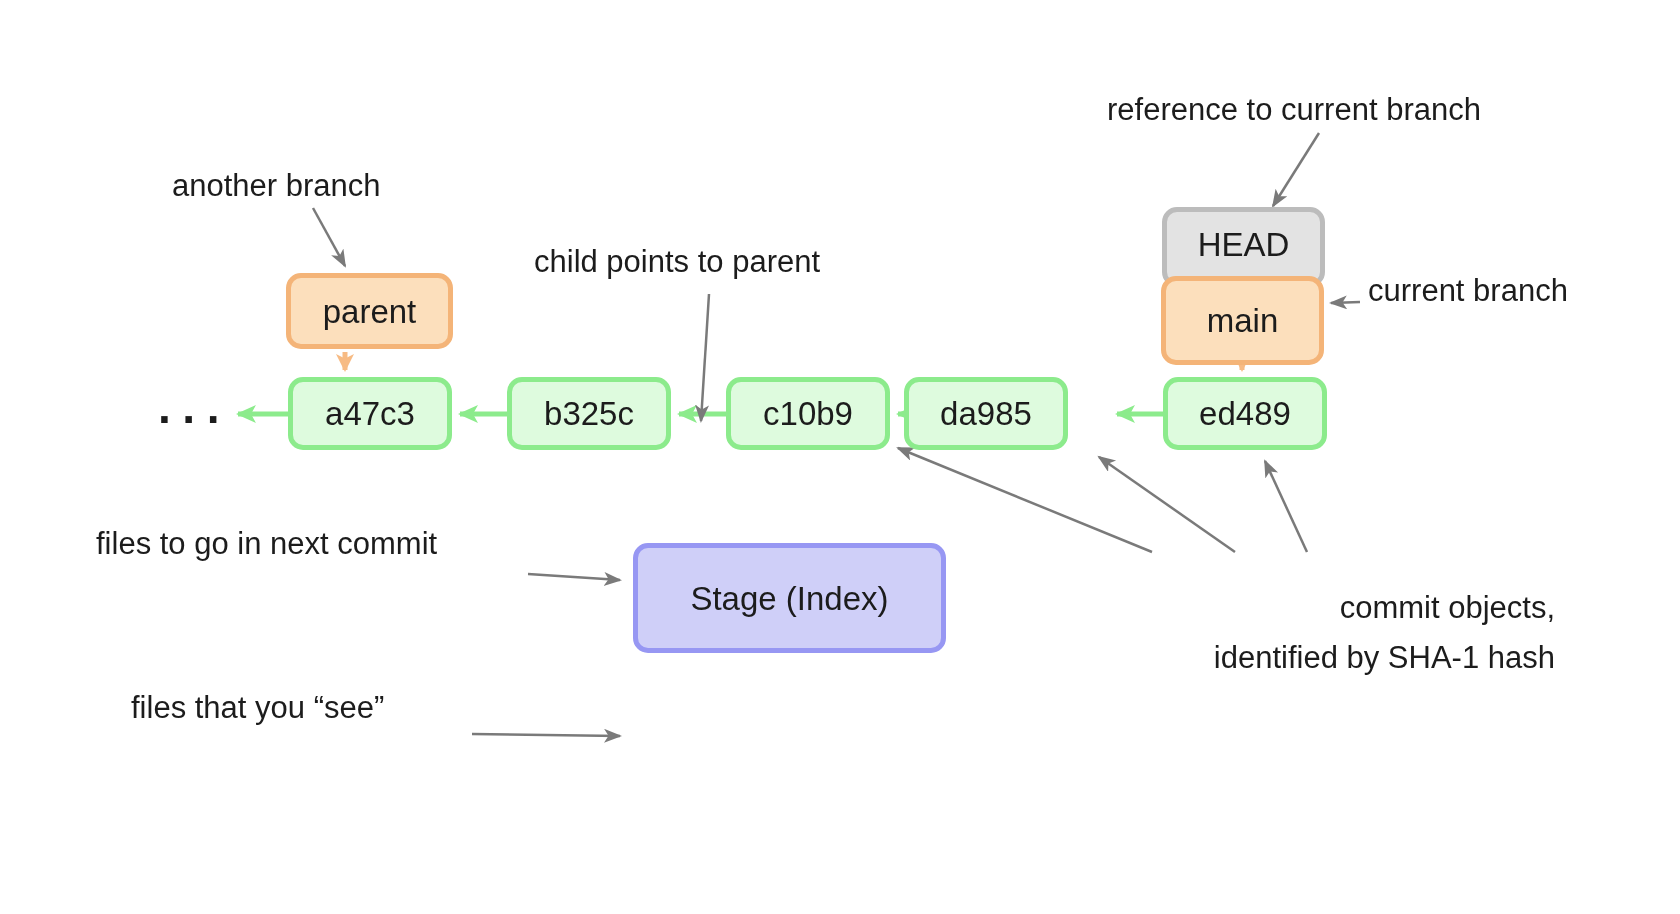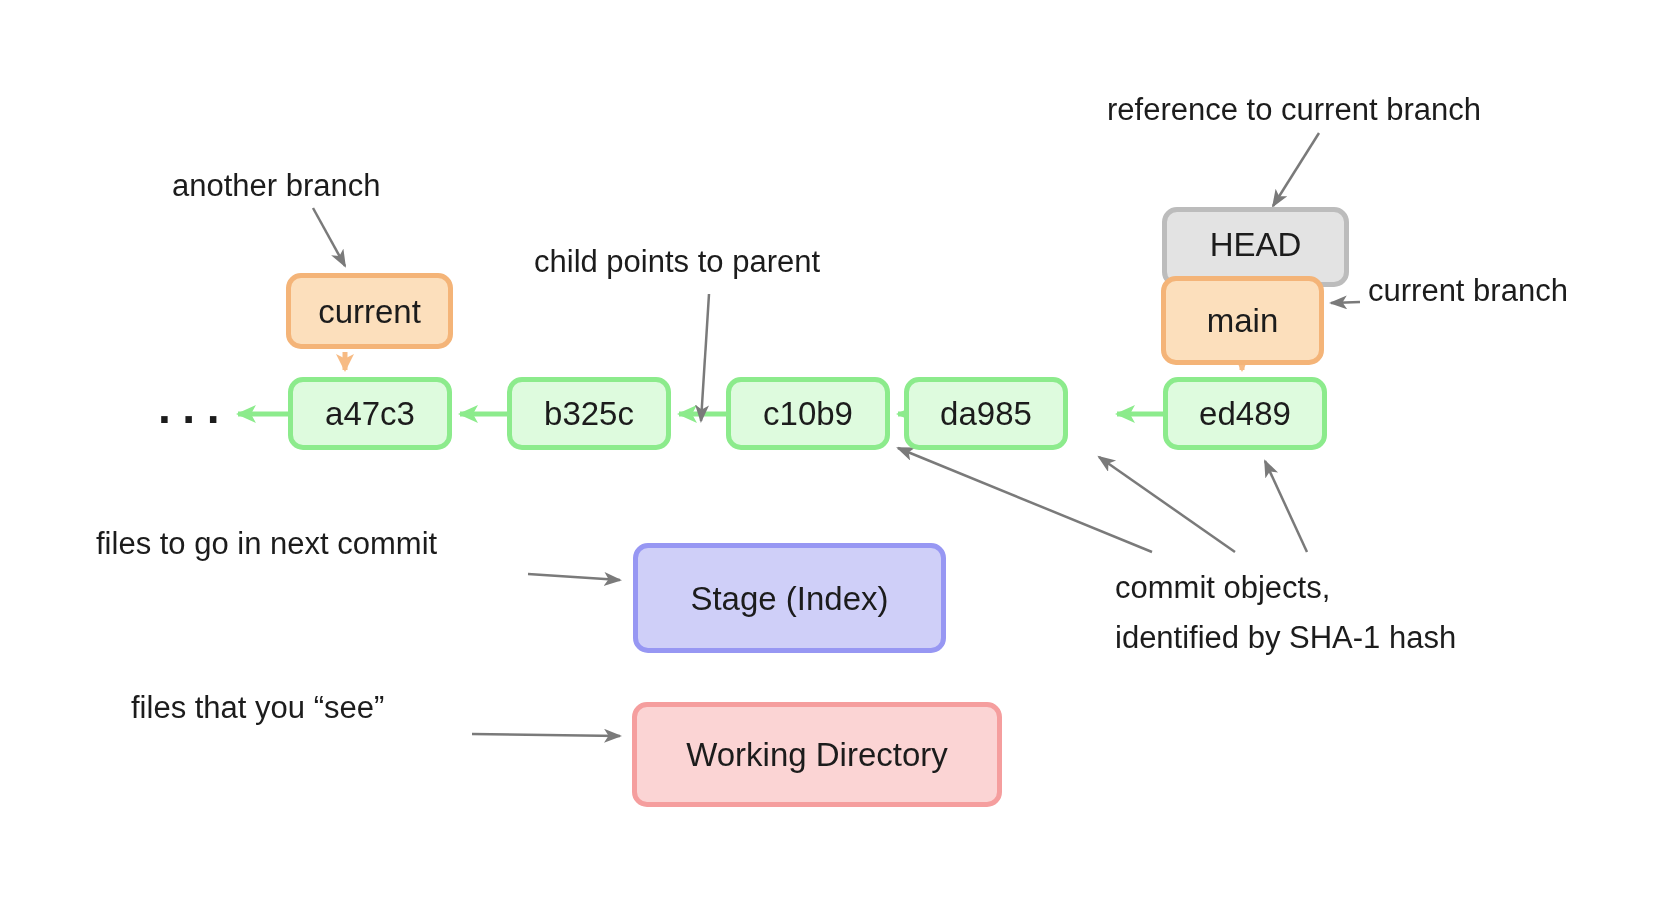--- a/index.html
+++ b/index.html
@@ -13,21 +13,21 @@
     border-style:solid; border-width:5px; border-radius:15px;
     display:flex; align-items:center; justify-content:center;
     font-size:33px; line-height:1; white-space:nowrap;
   }
   .commit   { width:164px; height:73px; top:377px; background:#defbde; border-color:#8ceb8c; }
   .branch   { background:#fcdfbc; border-color:#f4b478; }
   .headbox  { background:#e3e3e3; border-color:#bcbcbc; }
   .stagebox { background:#cfcff8; border-color:#9797f3; }
   .workbox  { background:#fbd4d4; border-color:#f59e9e; }
   .label { position:absolute; font-size:31px; line-height:1.15; white-space:nowrap; }
-  .label.center { text-align:left; }
+  .label.center { text-align:right;margin-top:20px; }
   .ellipsis { position:absolute; left:158px; top:392px; font-size:46px; font-weight:bold; letter-spacing:9px; }
 </style>
 </head>
 <body>
 
 <div class="canvas">
 
   <svg class="arrow-layer" viewBox="0 0 1680 914">
     <defs>
       <marker id="head-green" markerUnits="userSpaceOnUse" markerWidth="22" markerHeight="20" refX="18" refY="9" orient="auto">
@@ -79,36 +79,33 @@
     <span>c10b9</span>
   </div>
   <div class="box commit" style="left:904px;">
     <span>da985</span>
   </div>
   <div class="box commit" style="left:1163px;">
     <span>ed489</span>
   </div>
 
   <div class="box branch" style="left:286px; top:273px; width:167px; height:76px;">
-    <span>current</span>
+    <span>parent</span>
   </div>
 
-  <div class="box headbox" style="left:1162px; top:207px; width:187px; height:80px; align-items:flex-start;">
+  <div class="box headbox" style="left:1162px; top:207px; width:163px; height:80px; align-items:flex-start;">
     <span style="line-height:66px;">HEAD</span>
   </div>
 
   <div class="box branch" style="left:1161px; top:276px; width:163px; height:89px;">
     <span>main</span>
   </div>
 
   <div class="box stagebox" style="left:633px; top:543px; width:313px; height:110px;">
     <span>Stage (Index)</span>
-  </div>
-  <div class="box workbox" style="left:632px; top:702px; width:370px; height:105px;">
-    <span>Working Directory</span>
   </div>
 
   <div class="label" style="left:172px; top:168px;">another branch</div>
 
   <div class="label" style="left:1107px; top:92px;">reference to current branch</div>
 
   <div class="label" style="left:1368px; top:273px;">current branch</div>
 
   <div class="label" style="left:534px; top:244px;">child points to parent</div>
 

